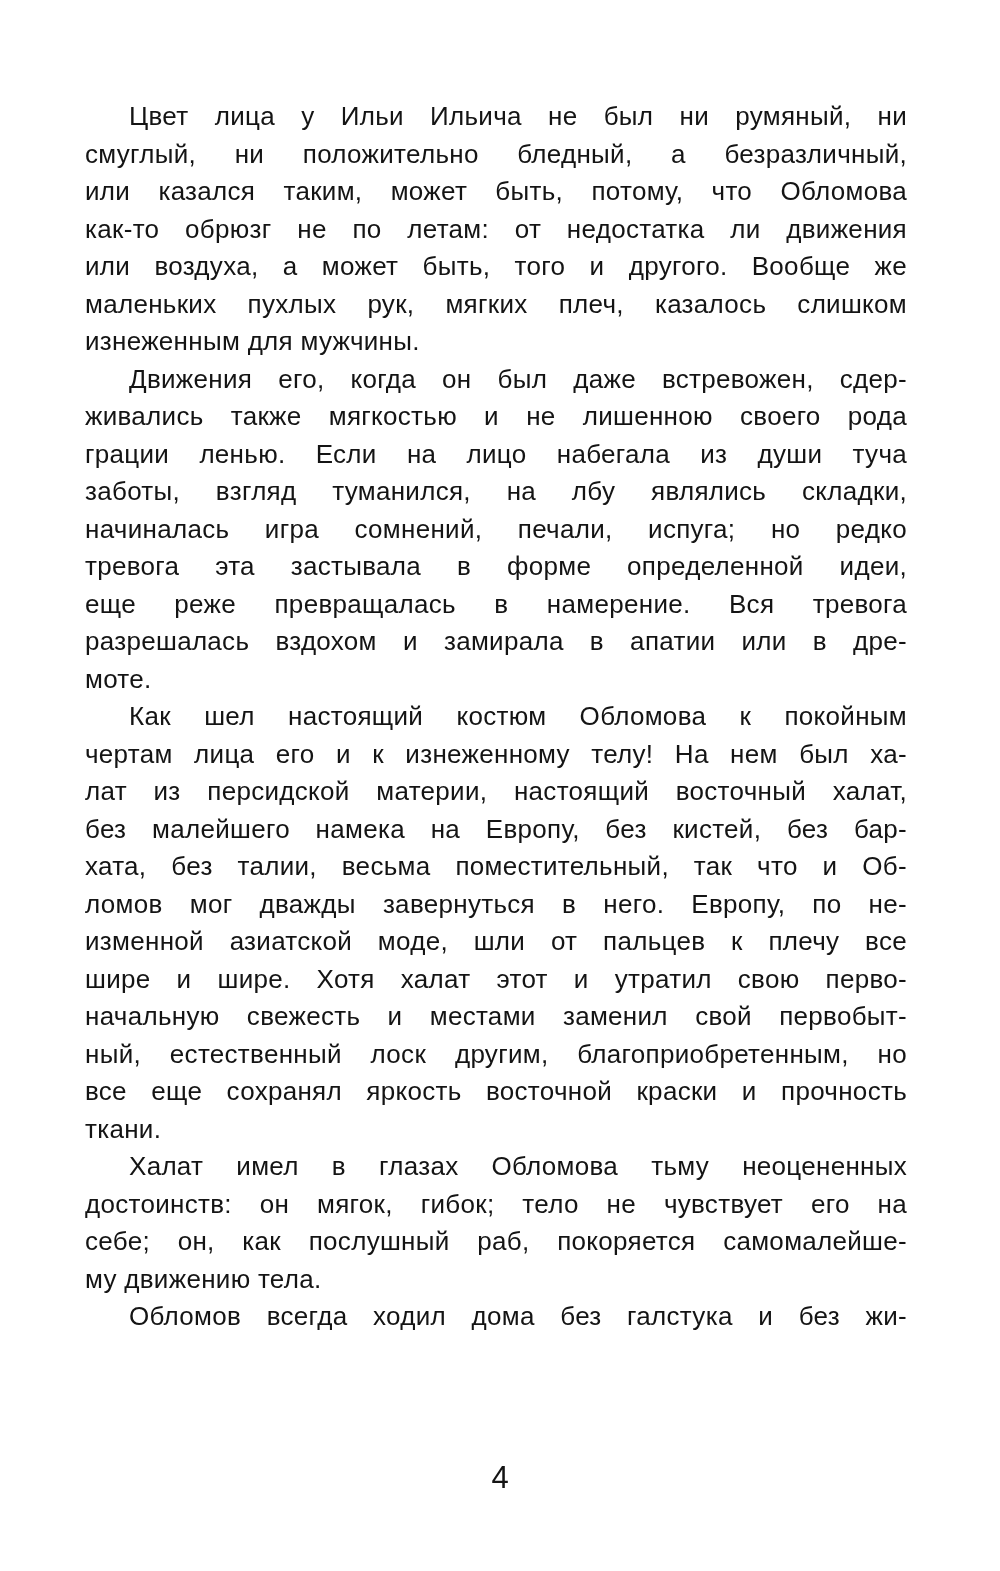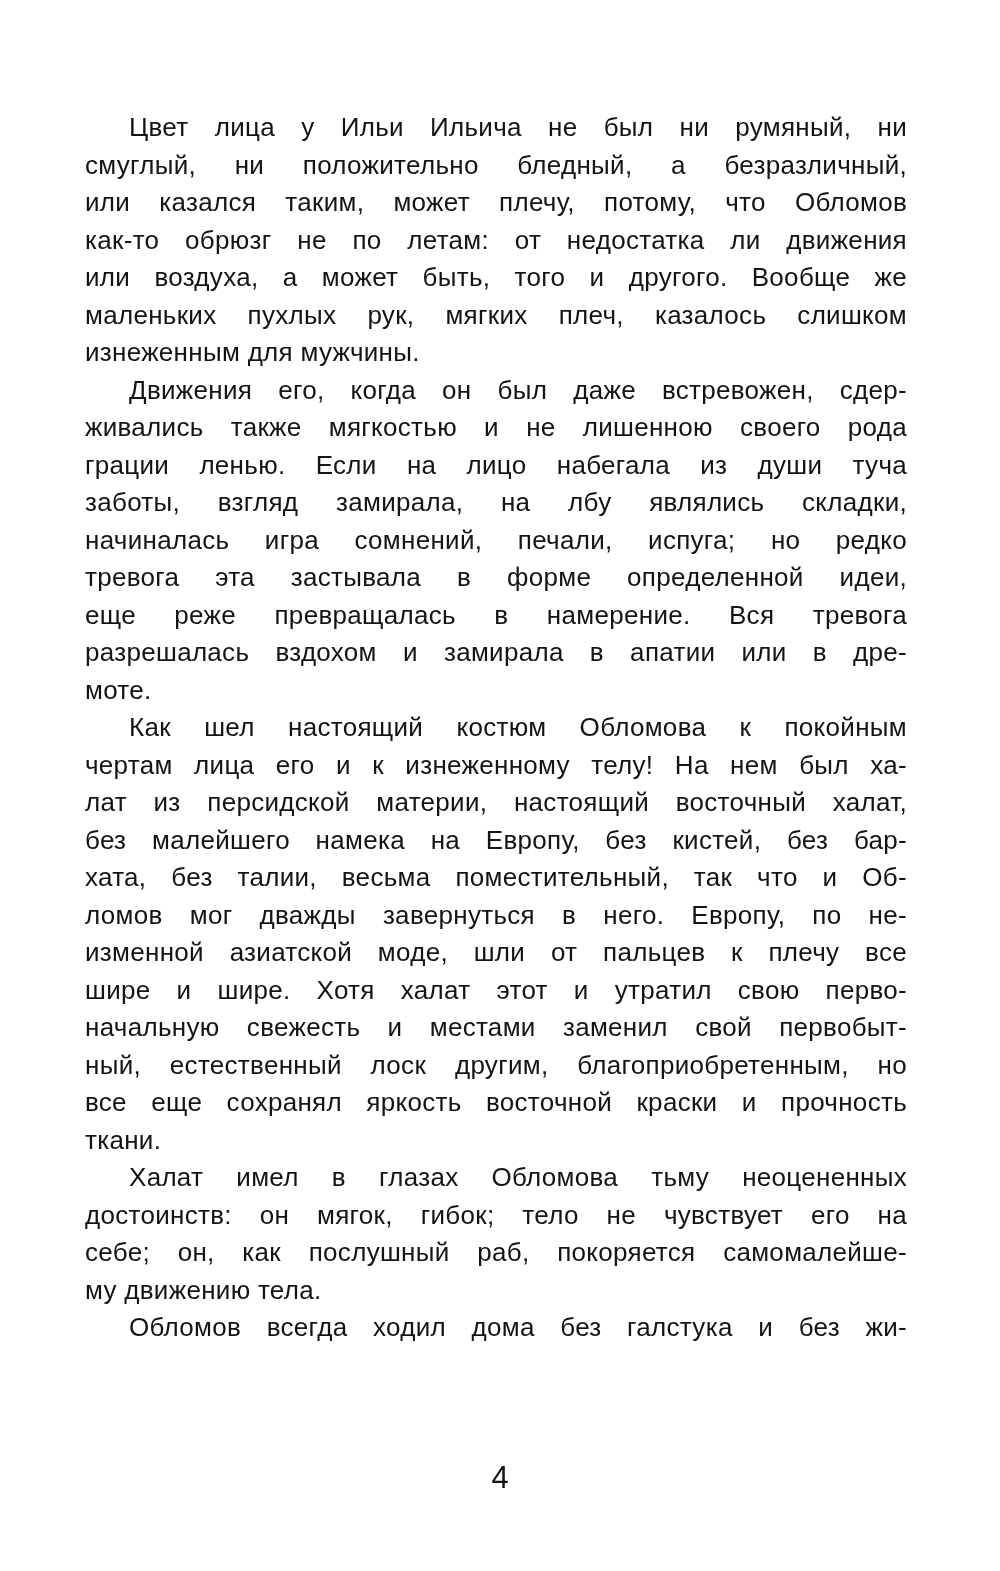--- a/index.html
+++ b/index.html
@@ -13,21 +13,21 @@
     width: 1000px;
     height: 1571px;
     background: #ffffff;
     overflow: hidden;
     font-family: "Liberation Sans", "DejaVu Sans", sans-serif;
     color: #141414;
   }
   .text-block {
     position: absolute;
     left: 85px;
-    top: 109px;
+    top: 98px;
     width: 822px;
   }
   .paragraph {
     margin: 0;
     padding: 0;
   }
   .line {
     font-size: 26px;
     line-height: 37.5px;
     letter-spacing: 0.3px;
@@ -53,31 +53,31 @@
   }
 </style>
 </head>
 <body>
 
 <div class="page">
   <div class="text-block" id="text-block">
       <div class="paragraph">
         <div class="line first">Цвет лица у Ильи Ильича не был ни румяный, ни</div>
         <div class="line">смуглый, ни положительно бледный, а безразличный,</div>
-        <div class="line">или казался таким, может плечу, потому, что Обломов</div>
+        <div class="line">или казался таким, может быть, потому, что Обломова</div>
         <div class="line">как-то обрюзг не по летам: от недостатка ли движения</div>
         <div class="line">или воздуха, а может быть, того и другого. Вообще же</div>
         <div class="line">маленьких пухлых рук, мягких плеч, казалось слишком</div>
         <div class="line last">изнеженным для мужчины.</div>
       </div>
       <div class="paragraph">
         <div class="line first">Движения его, когда он был даже встревожен, сдер-</div>
         <div class="line">живались также мягкостью и не лишенною своего рода</div>
         <div class="line">грации ленью. Если на лицо набегала из души туча</div>
-        <div class="line">заботы, взгляд замирала, на лбу являлись складки,</div>
+        <div class="line">заботы, взгляд туманился, на лбу являлись складки,</div>
         <div class="line">начиналась игра сомнений, печали, испуга; но редко</div>
         <div class="line">тревога эта застывала в форме определенной идеи,</div>
         <div class="line">еще реже превращалась в намерение. Вся тревога</div>
         <div class="line">разрешалась вздохом и замирала в апатии или в дре-</div>
         <div class="line last">моте.</div>
       </div>
       <div class="paragraph">
         <div class="line first">Как шел настоящий костюм Обломова к покойным</div>
         <div class="line">чертам лица его и к изнеженному телу! На нем был ха-</div>
         <div class="line">лат из персидской материи, настоящий восточный халат,</div>

